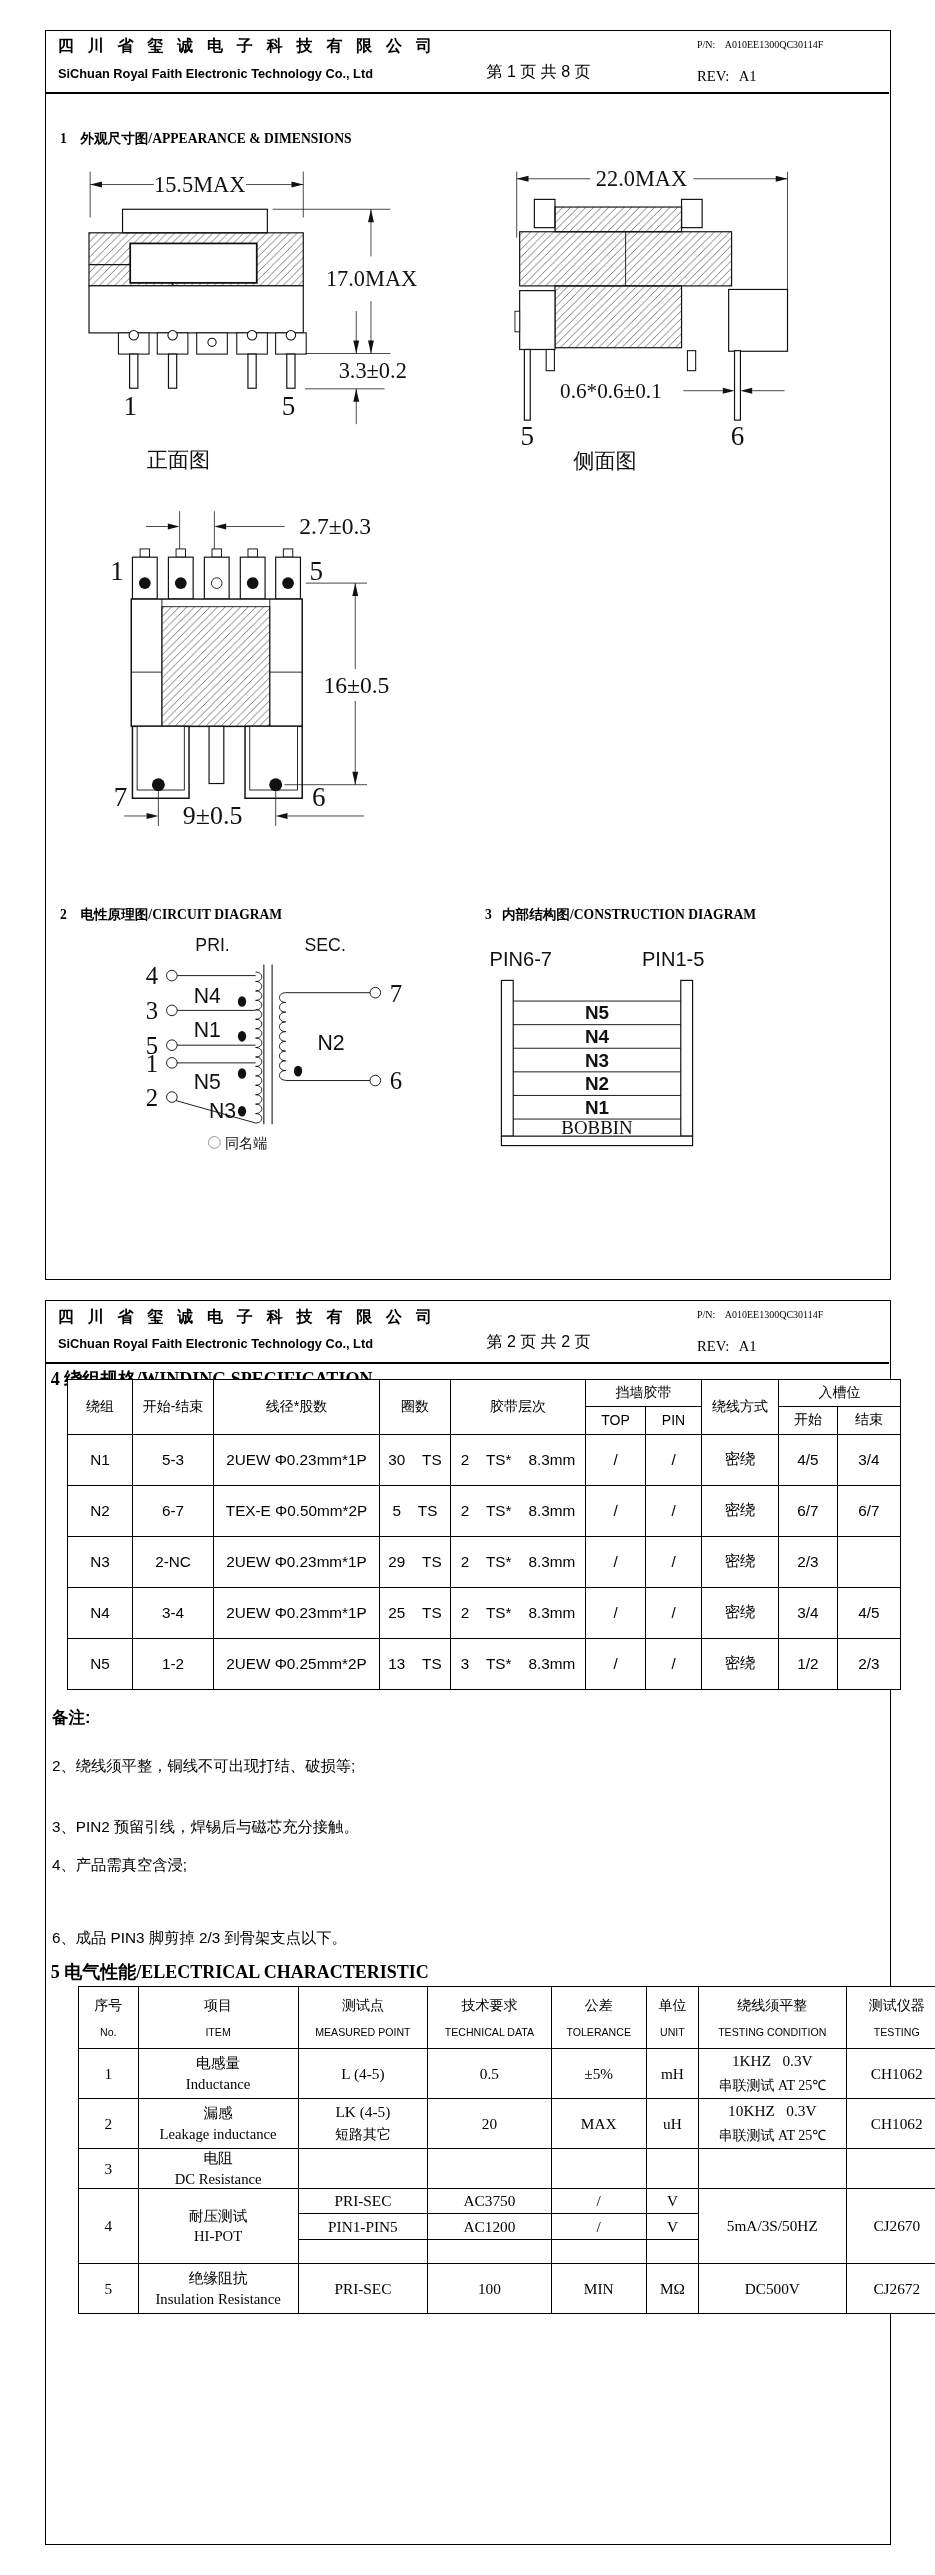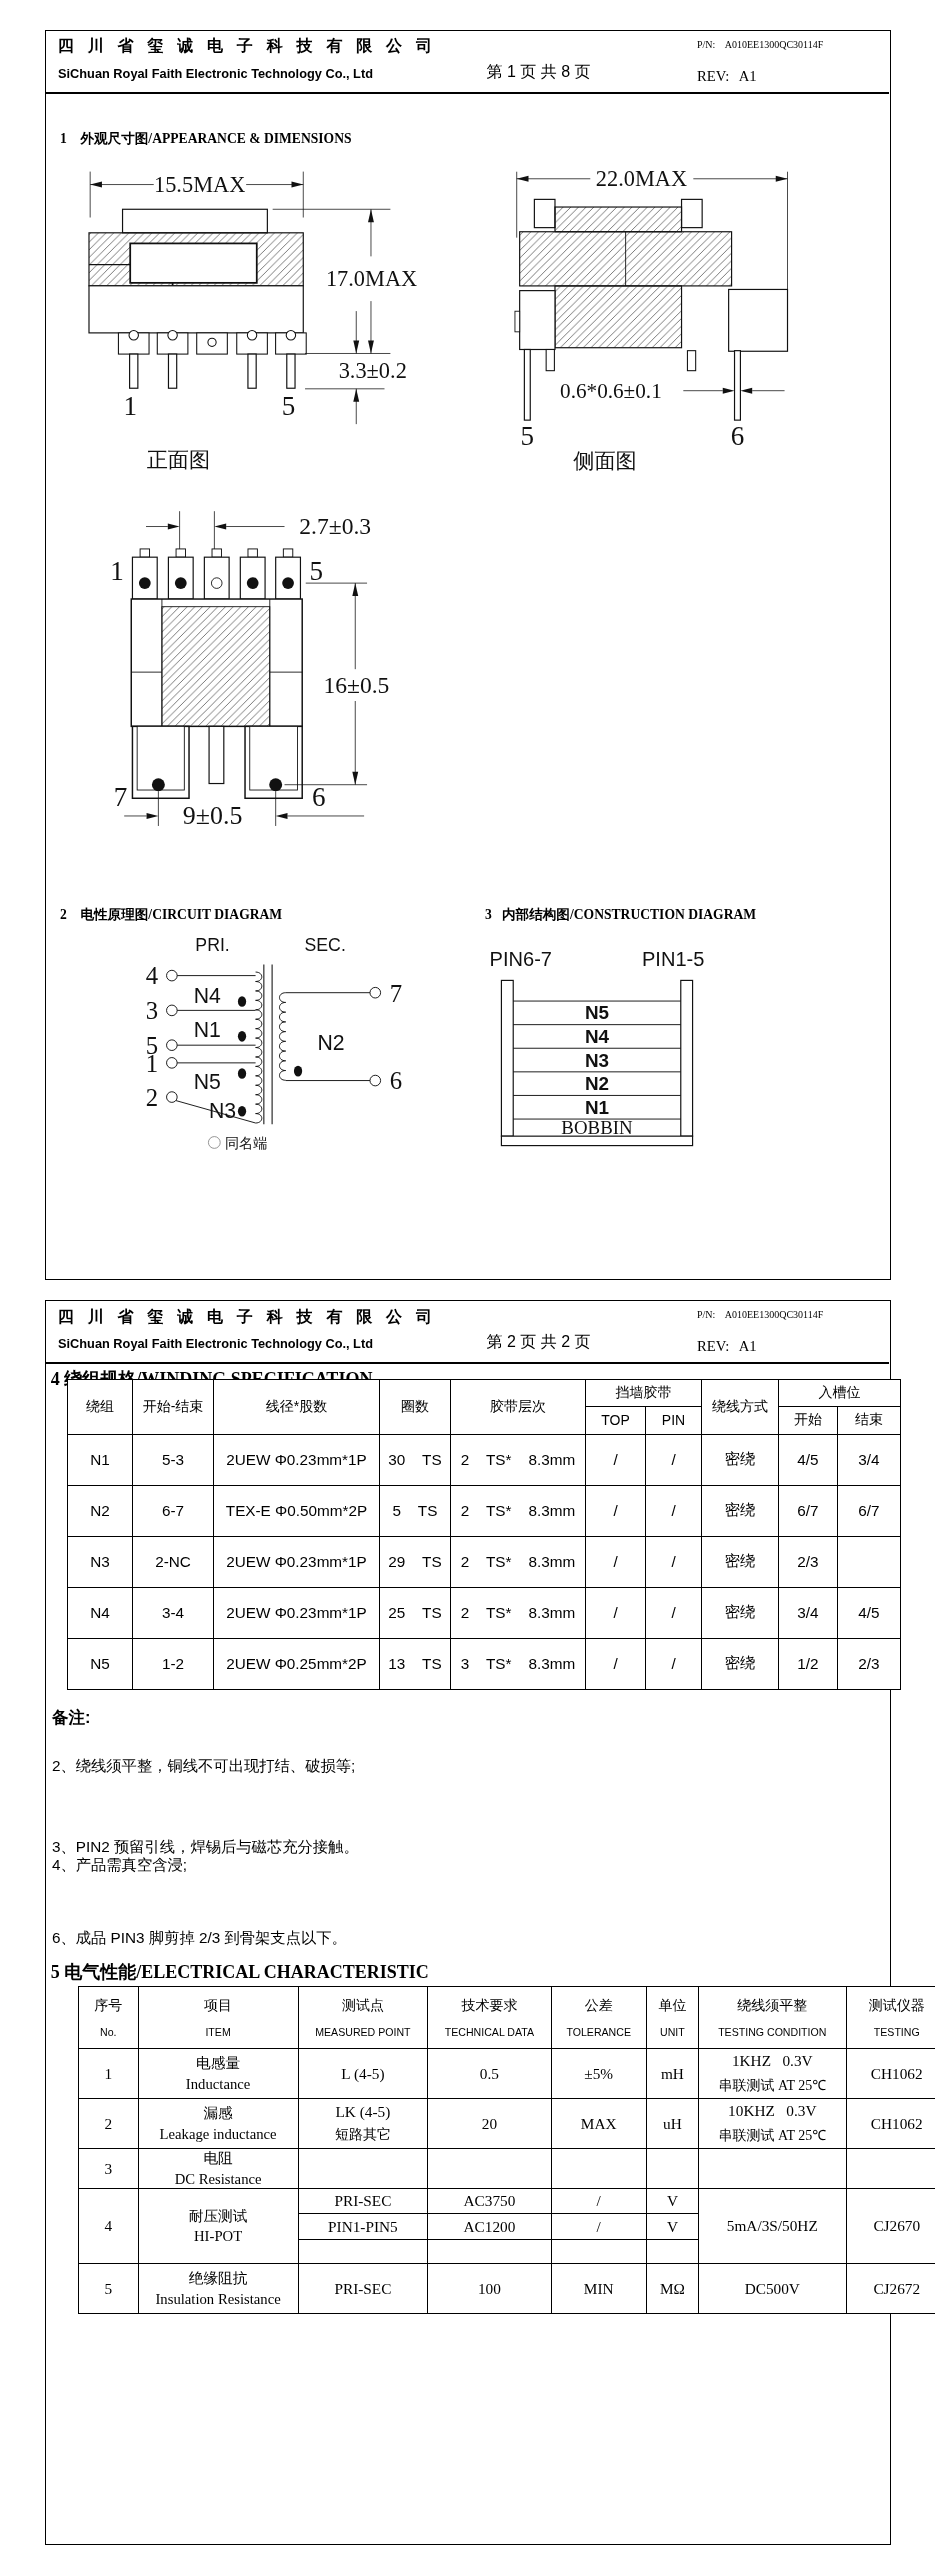--- a/index.html
+++ b/index.html
@@ -409,21 +409,21 @@
           <td>/</td>
           <td>密绕</td>
           <td>1/2</td>
           <td>2/3</td>
       </tr>
     </tbody>
   </table>
 
   <div class="notes-title" style="top:406px;">备注:</div>
   <div class="note" style="top:455px;">2、绕线须平整，铜线不可出现打结、破损等;</div>
-  <div class="note" style="top:536px;text-align:right;">3、PIN2 预留引线，焊锡后与磁芯充分接触。</div>
+  <div class="note" style="top:516px;text-align:right;">3、PIN2 预留引线，焊锡后与磁芯充分接触。</div>
   <div class="note" style="top:554px;">4、产品需真空含浸;</div>
   <div class="note" style="top:627px;">6、成品 PIN3 脚剪掉 2/3 到骨架支点以下。</div>
 
   <div class="big-title" style="left:4.7px;top:659px;">5 电气性能/ELECTRICAL CHARACTERISTIC</div>
 
   <table class="etable">
     <colgroup>
       <col style="width:57px">
         <col style="width:153px">
         <col style="width:124px">

